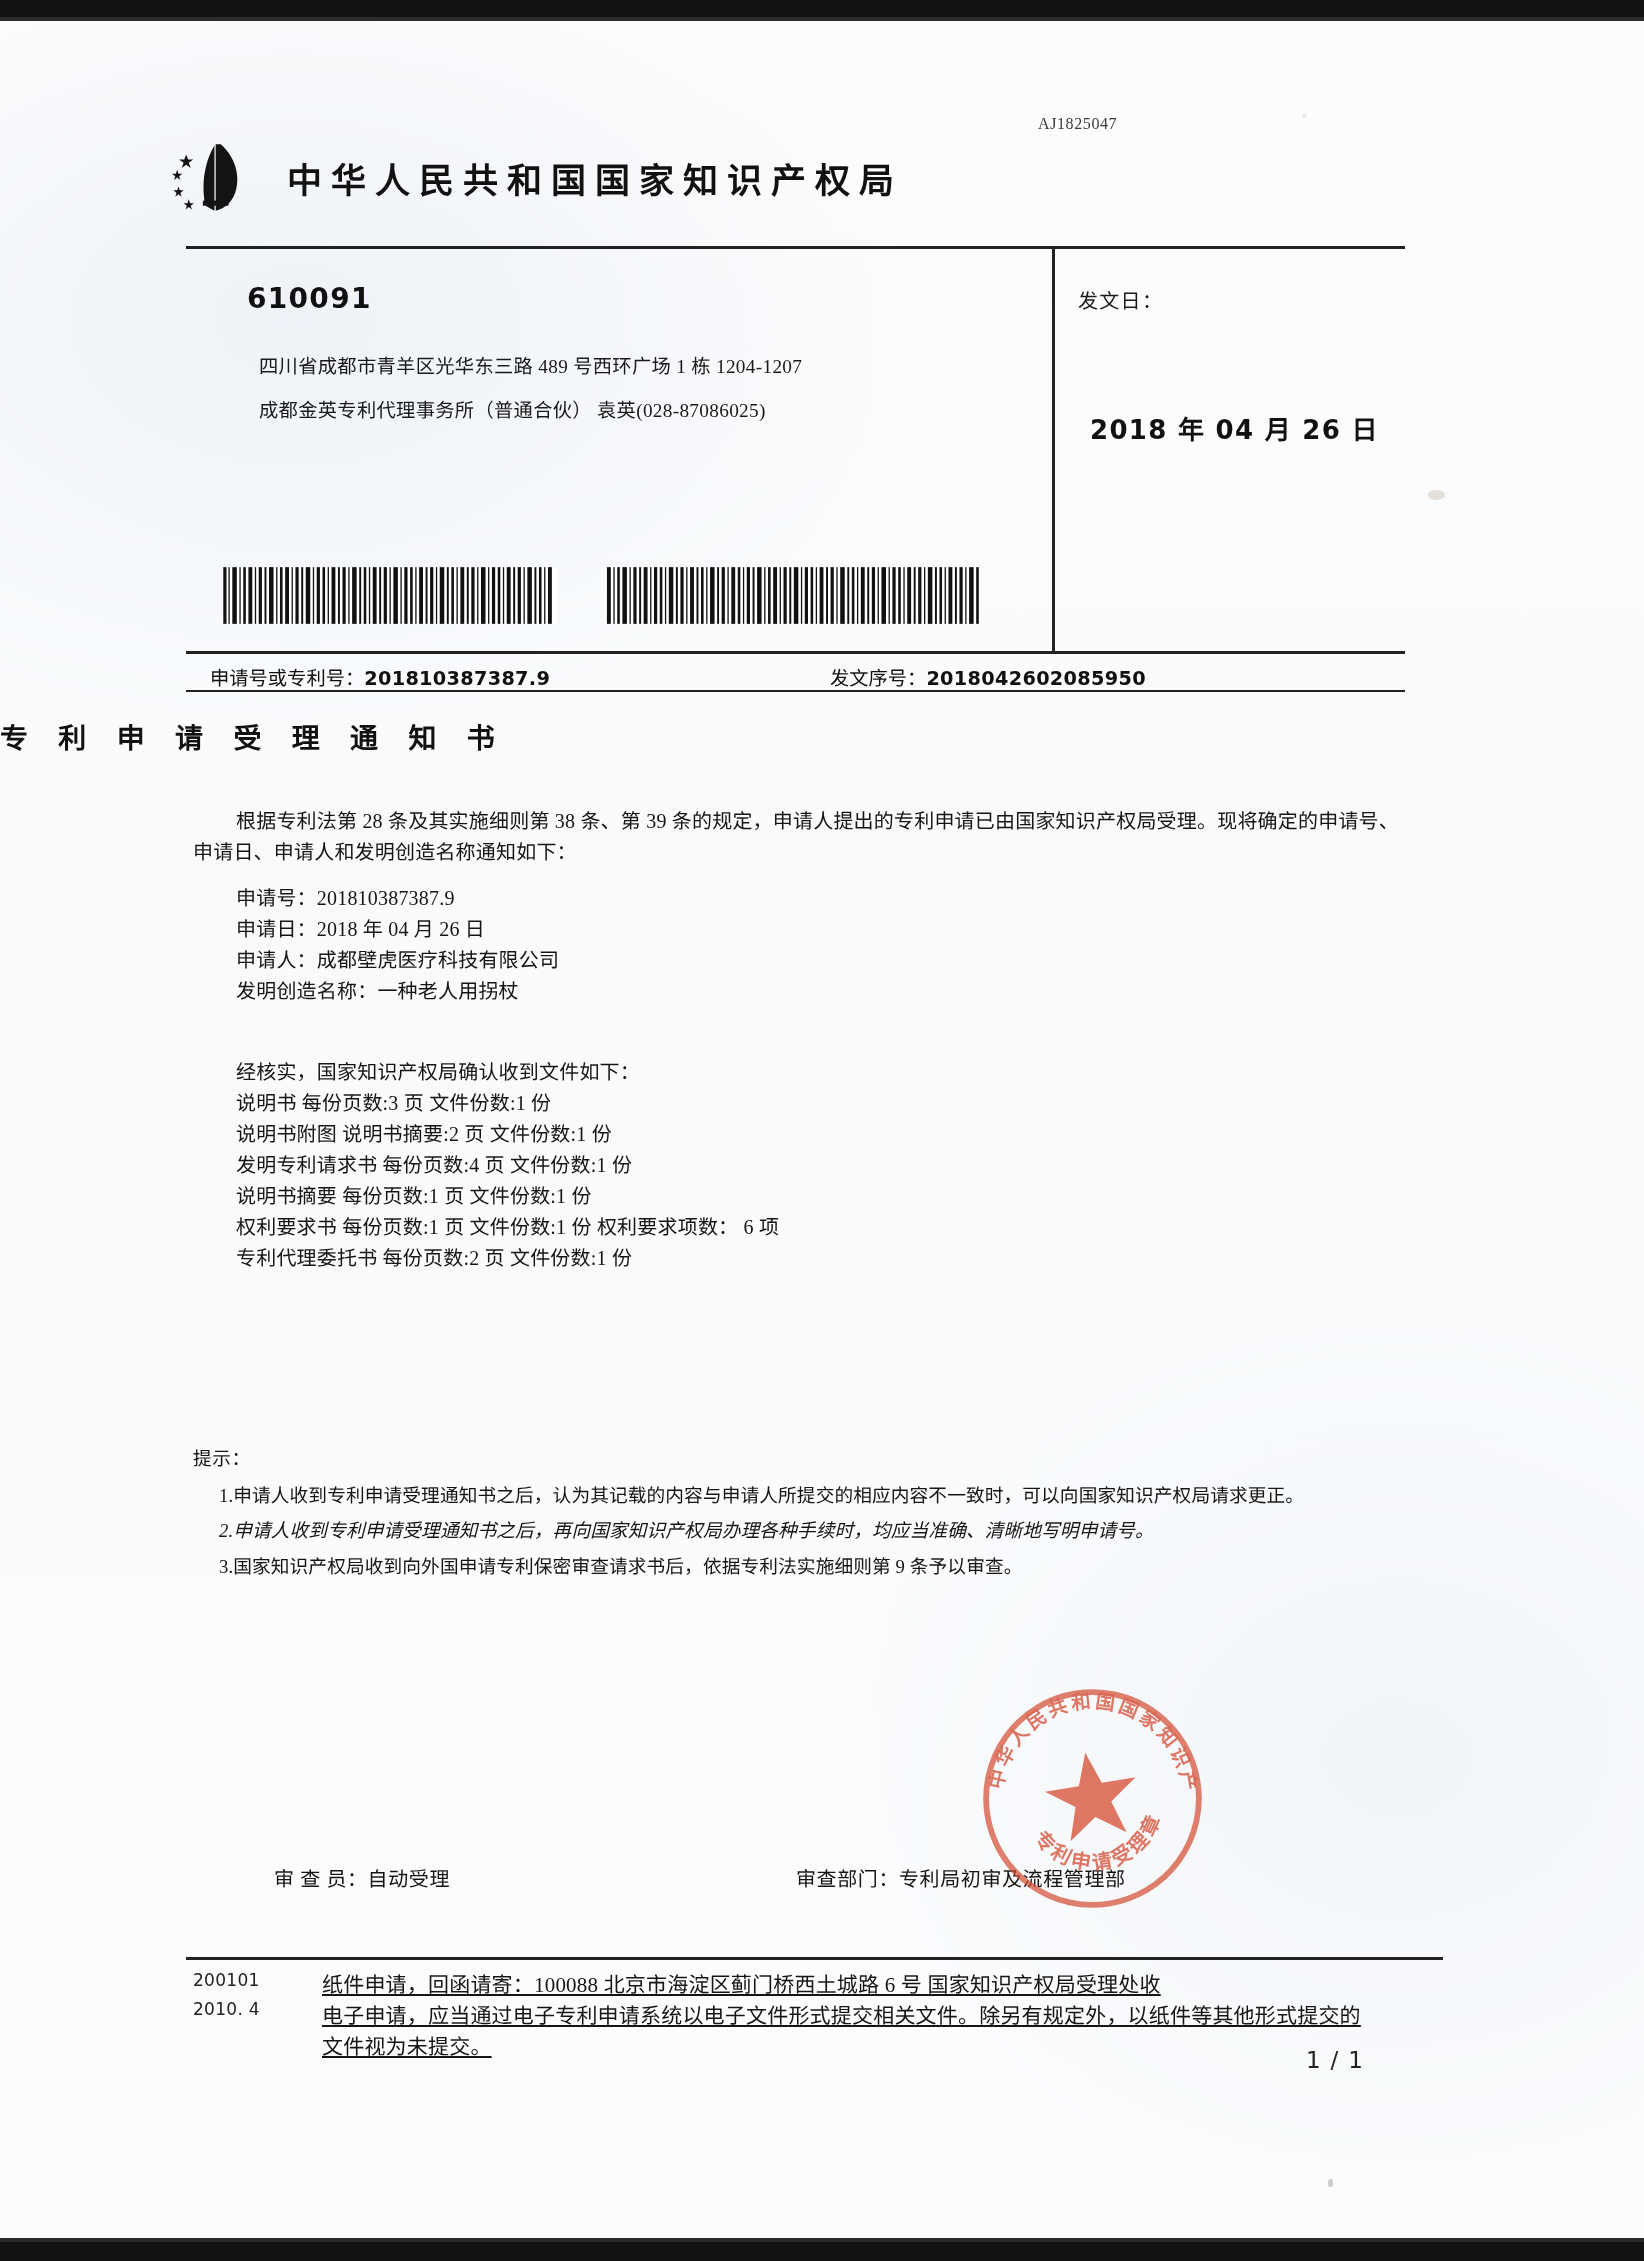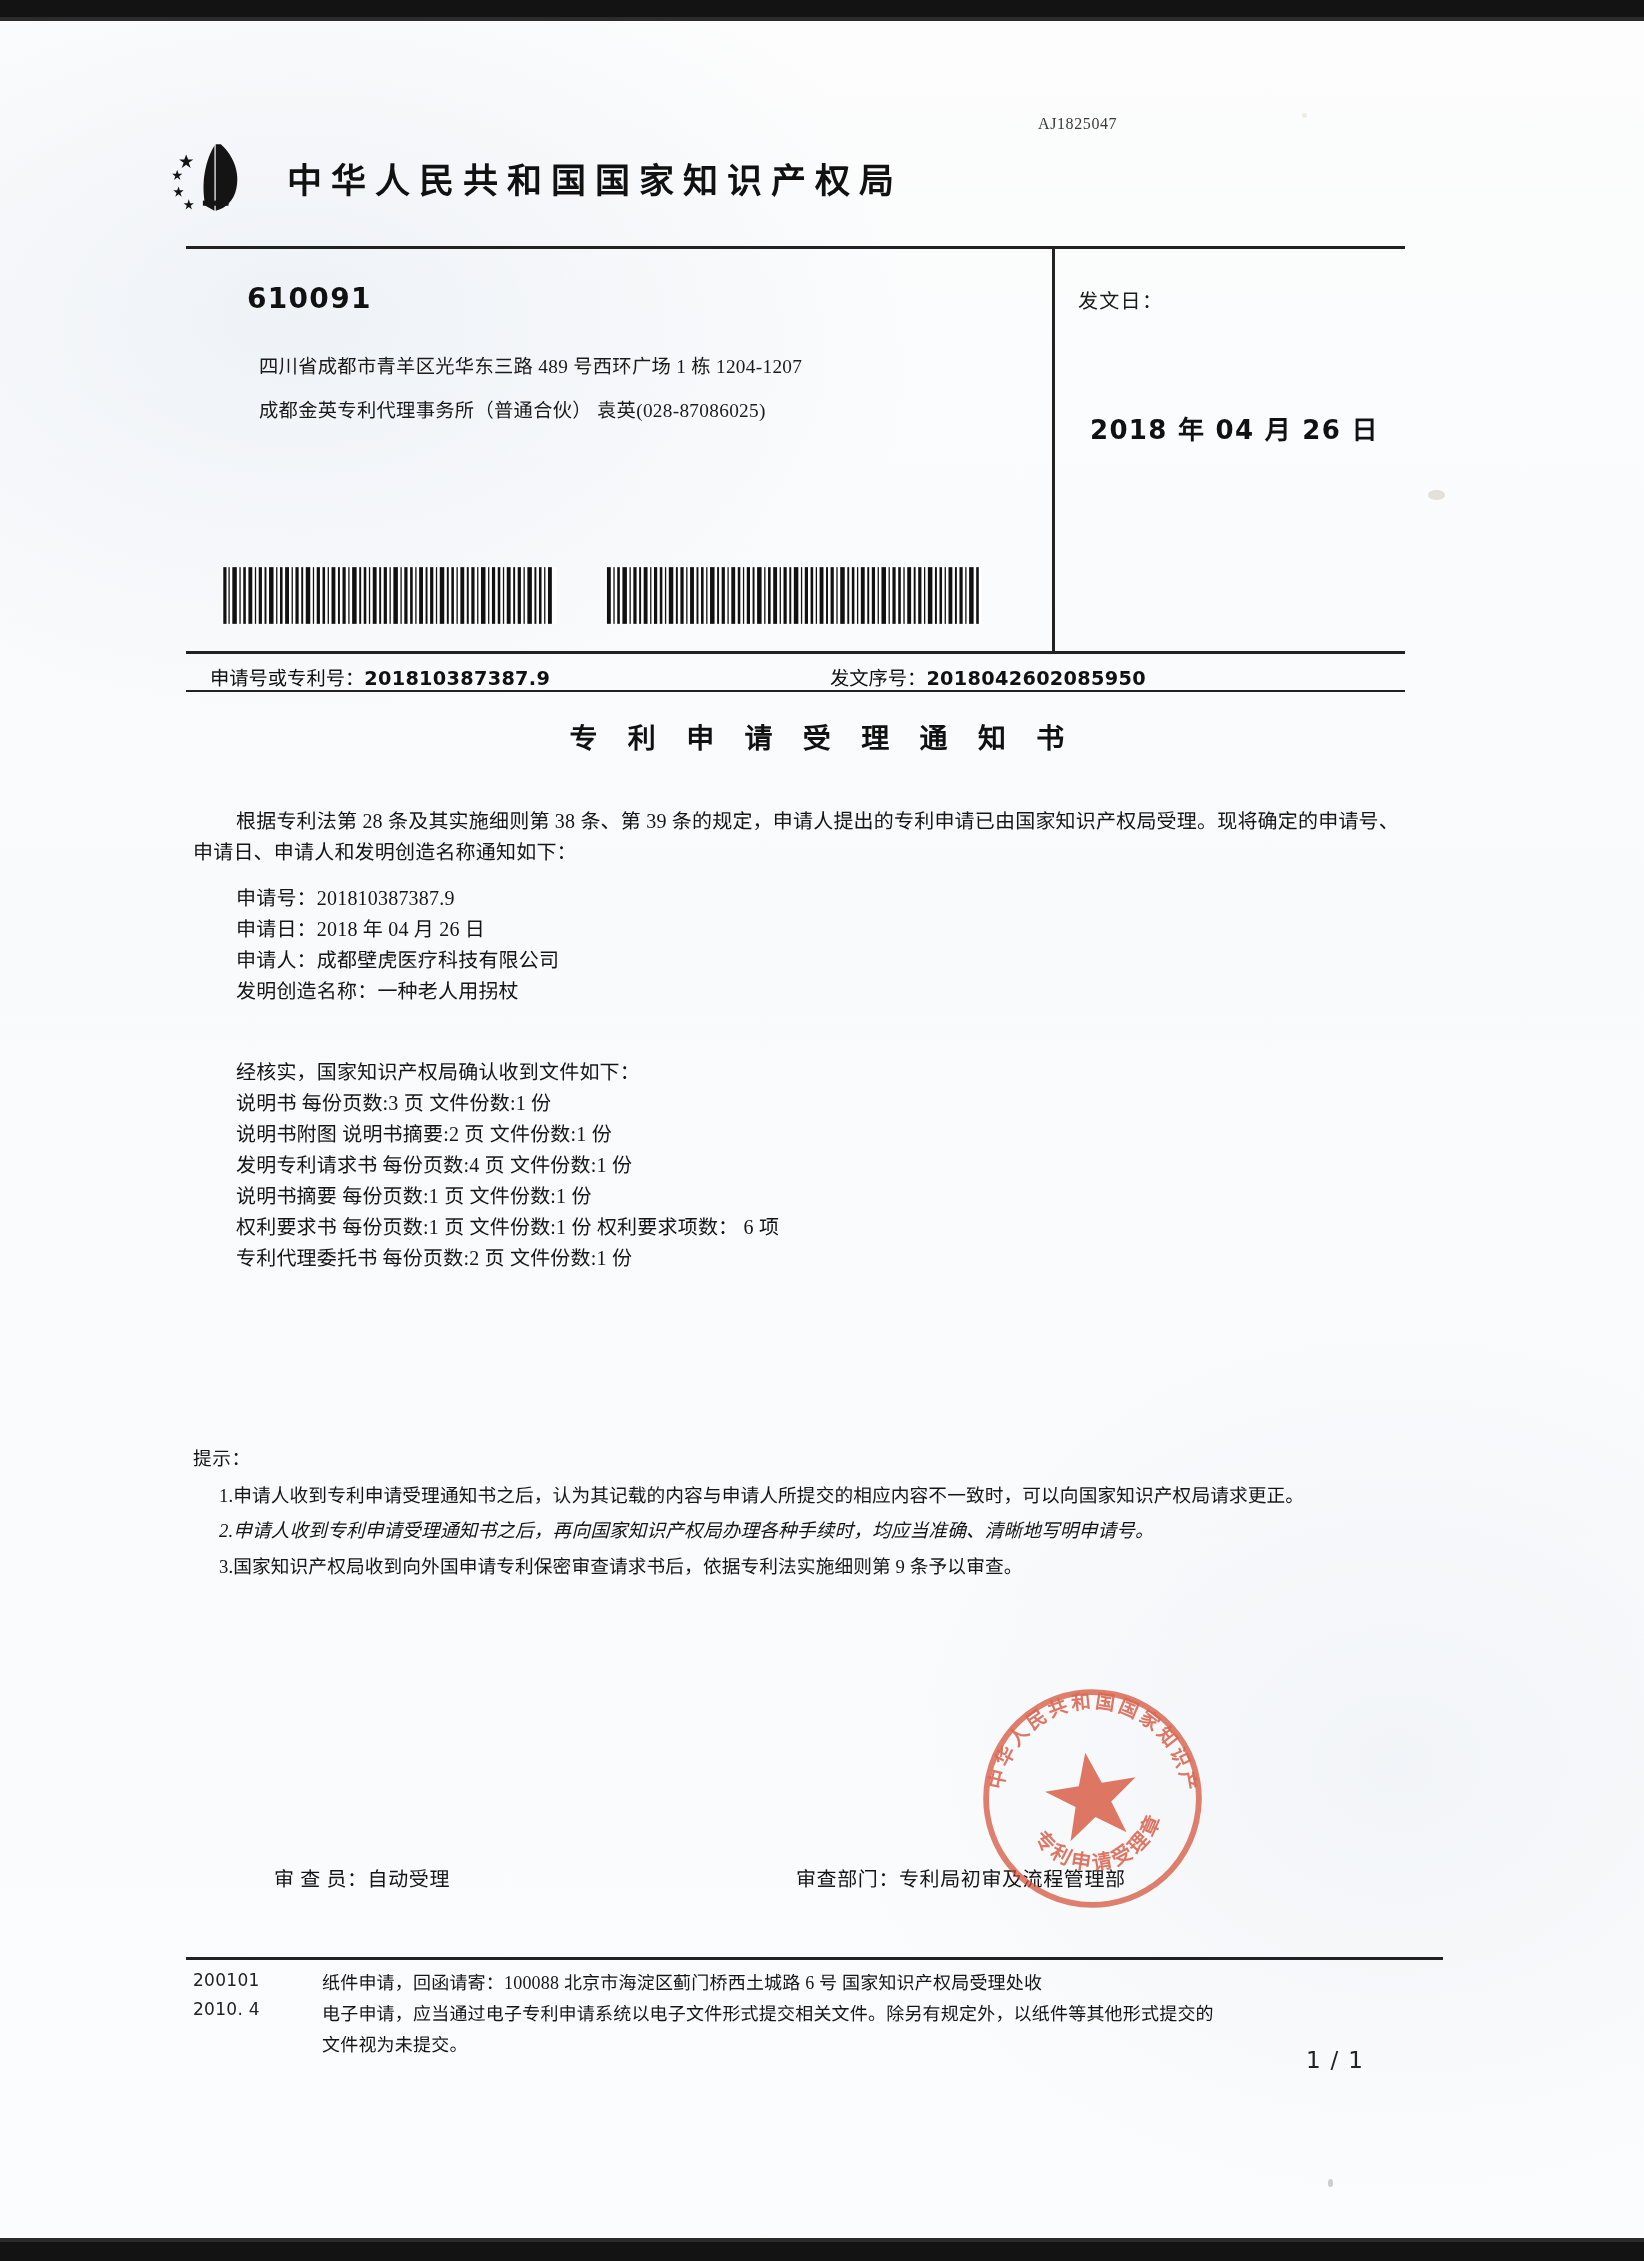--- a/index.html
+++ b/index.html
@@ -152,21 +152,20 @@
     font-weight: 700;
     letter-spacing: 0.3px;
   }
 
   
   .doc-title {
     position: absolute;
     top: 716px;
     left: 0;
     width: 1644px;
-    text-align: center;
     font-family: "DejaVu Sans", "Liberation Sans", sans-serif;
     font-weight: 700;
     font-size: 28px;
     letter-spacing: 10.3px;
     color: #111;
   }
 
   
   .body-block {
     position: absolute;
@@ -223,24 +222,25 @@
     position: absolute;
     left: 193px;
     font-family: "DejaVu Sans", "Liberation Sans", sans-serif;
     font-size: 17px;
     color: #222;
     letter-spacing: 0.3px;
   }
   .footer-text {
     position: absolute;
     left: 322px;
-    font-size: 18px;
+    font-size: 21px;
     color: #151515;
     letter-spacing: 0.2px;
     white-space: nowrap;
+    text-decoration: underline;
   }
   .page-num {
     position: absolute;
     top: 2047px;
     left: 1306px;
     font-family: "DejaVu Sans", "Liberation Sans", sans-serif;
     font-size: 23px;
     color: #222;
     letter-spacing: 1.3px;
   }

